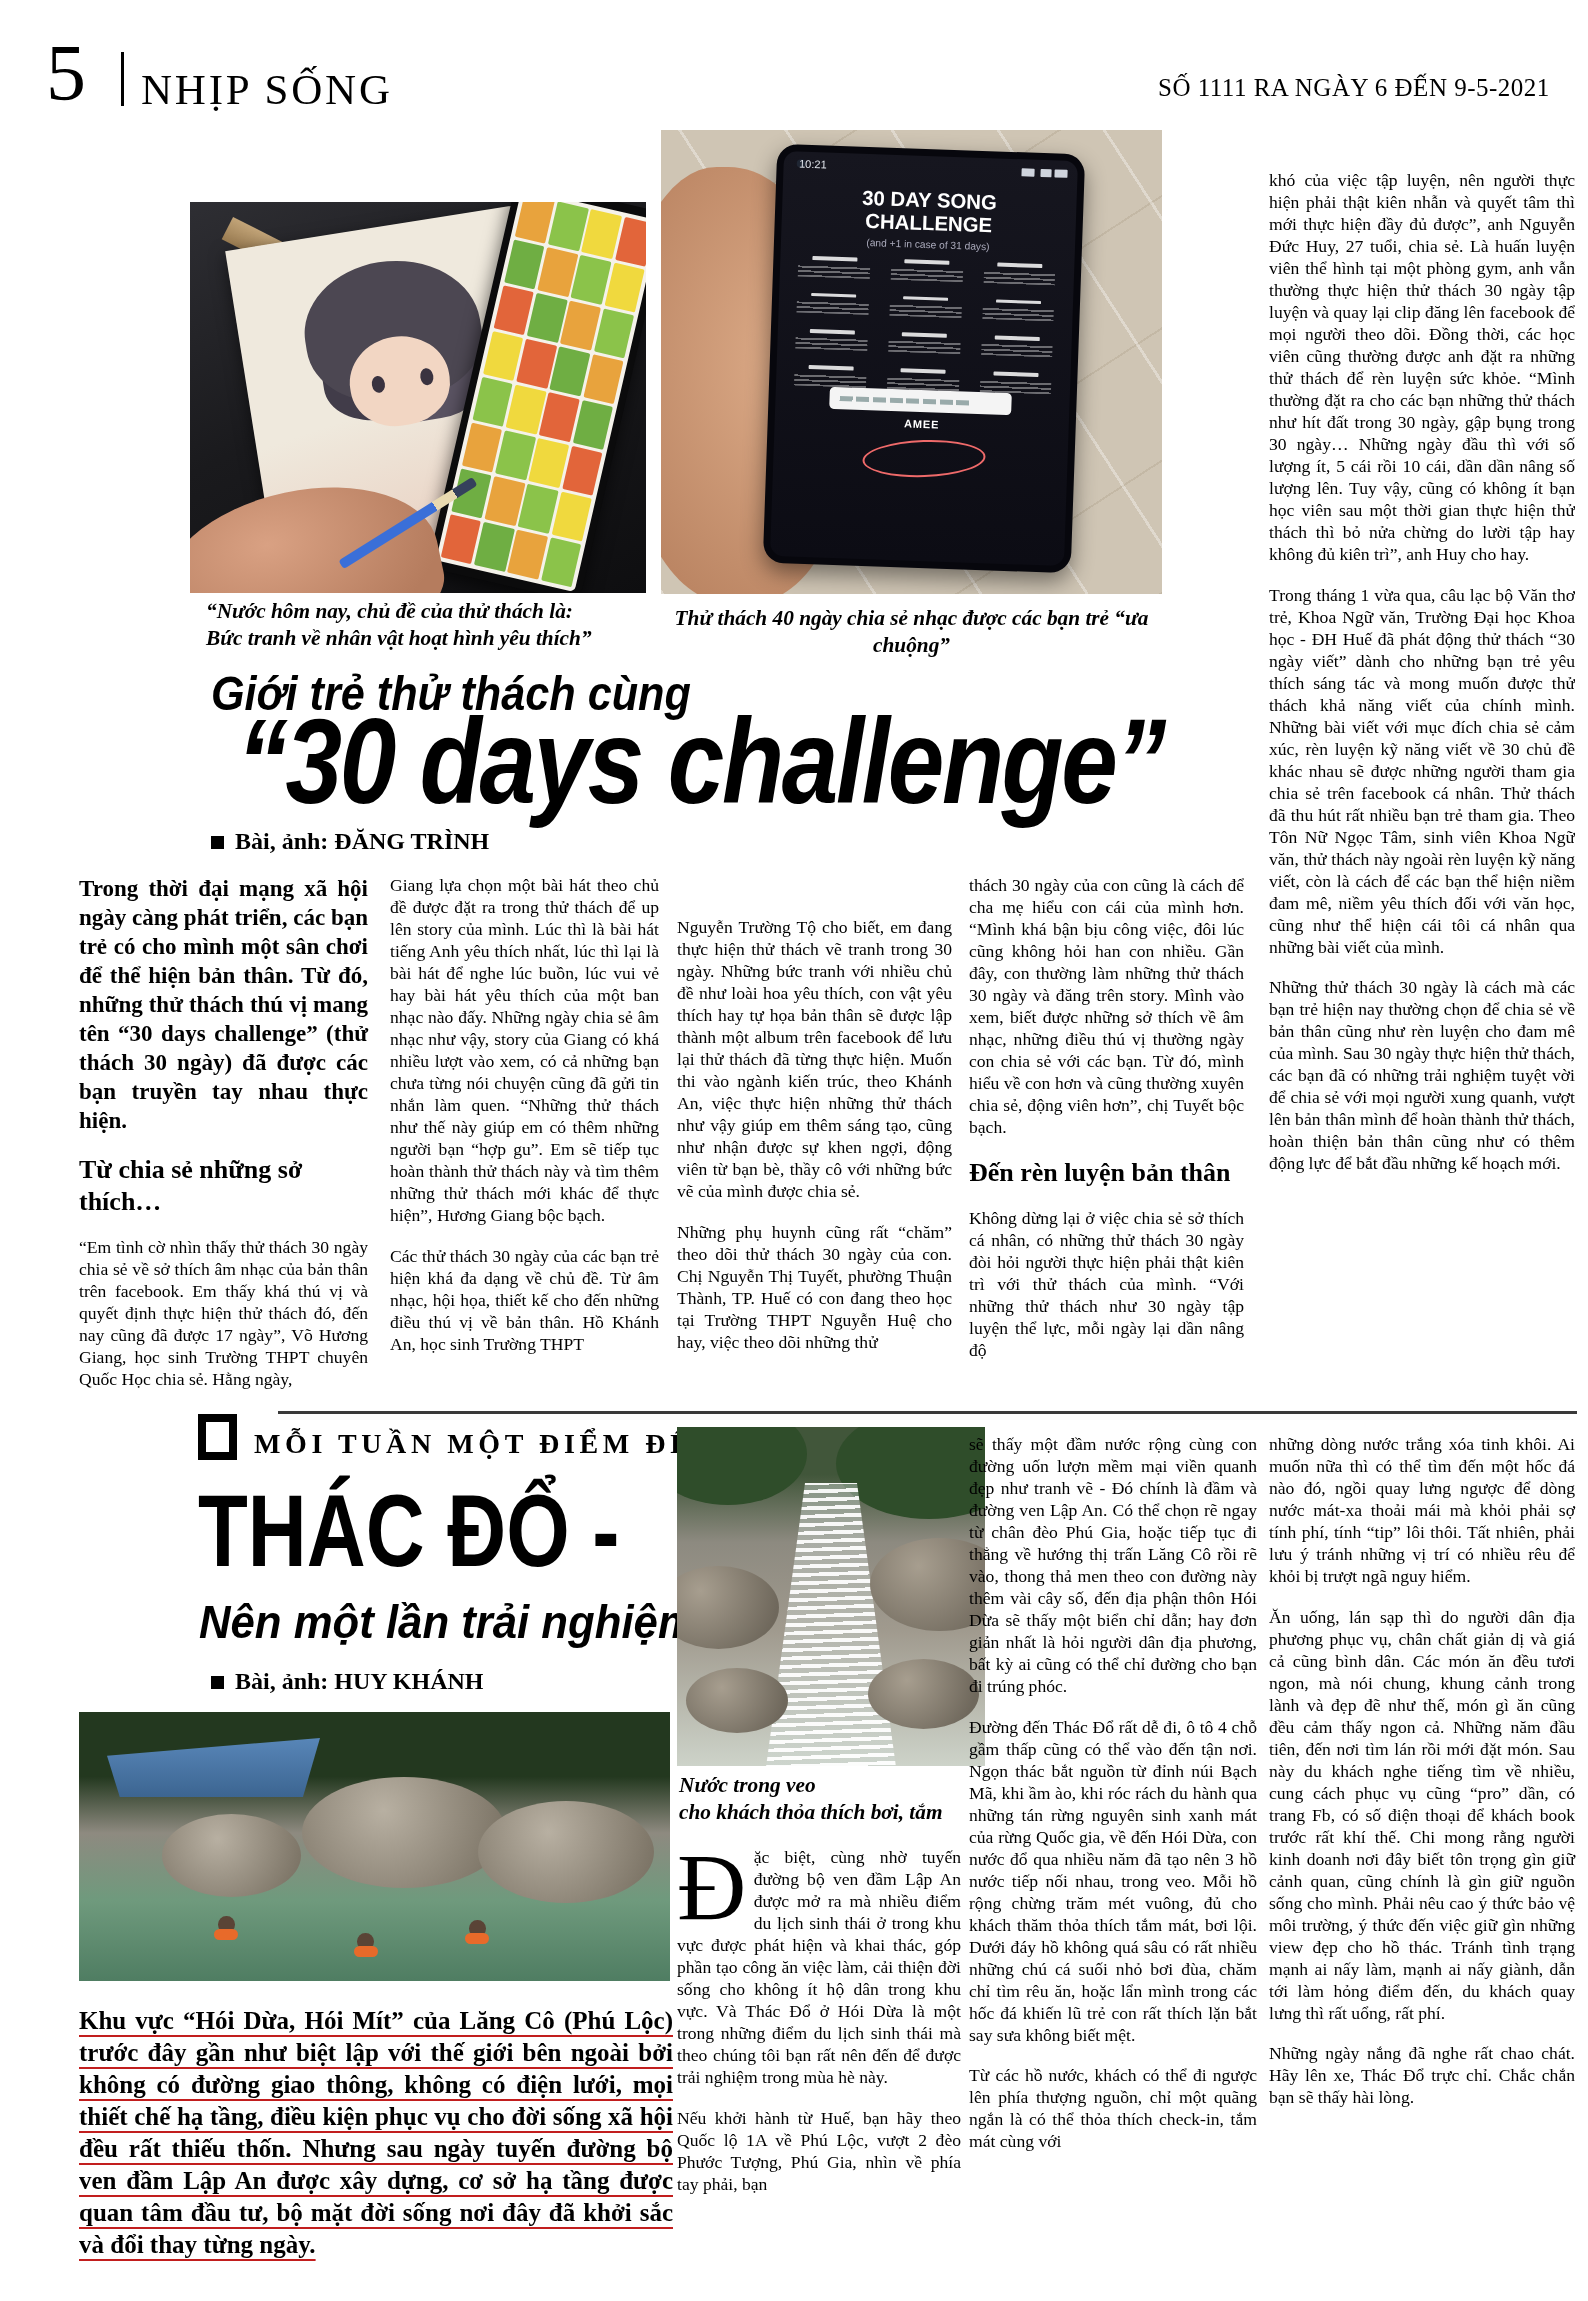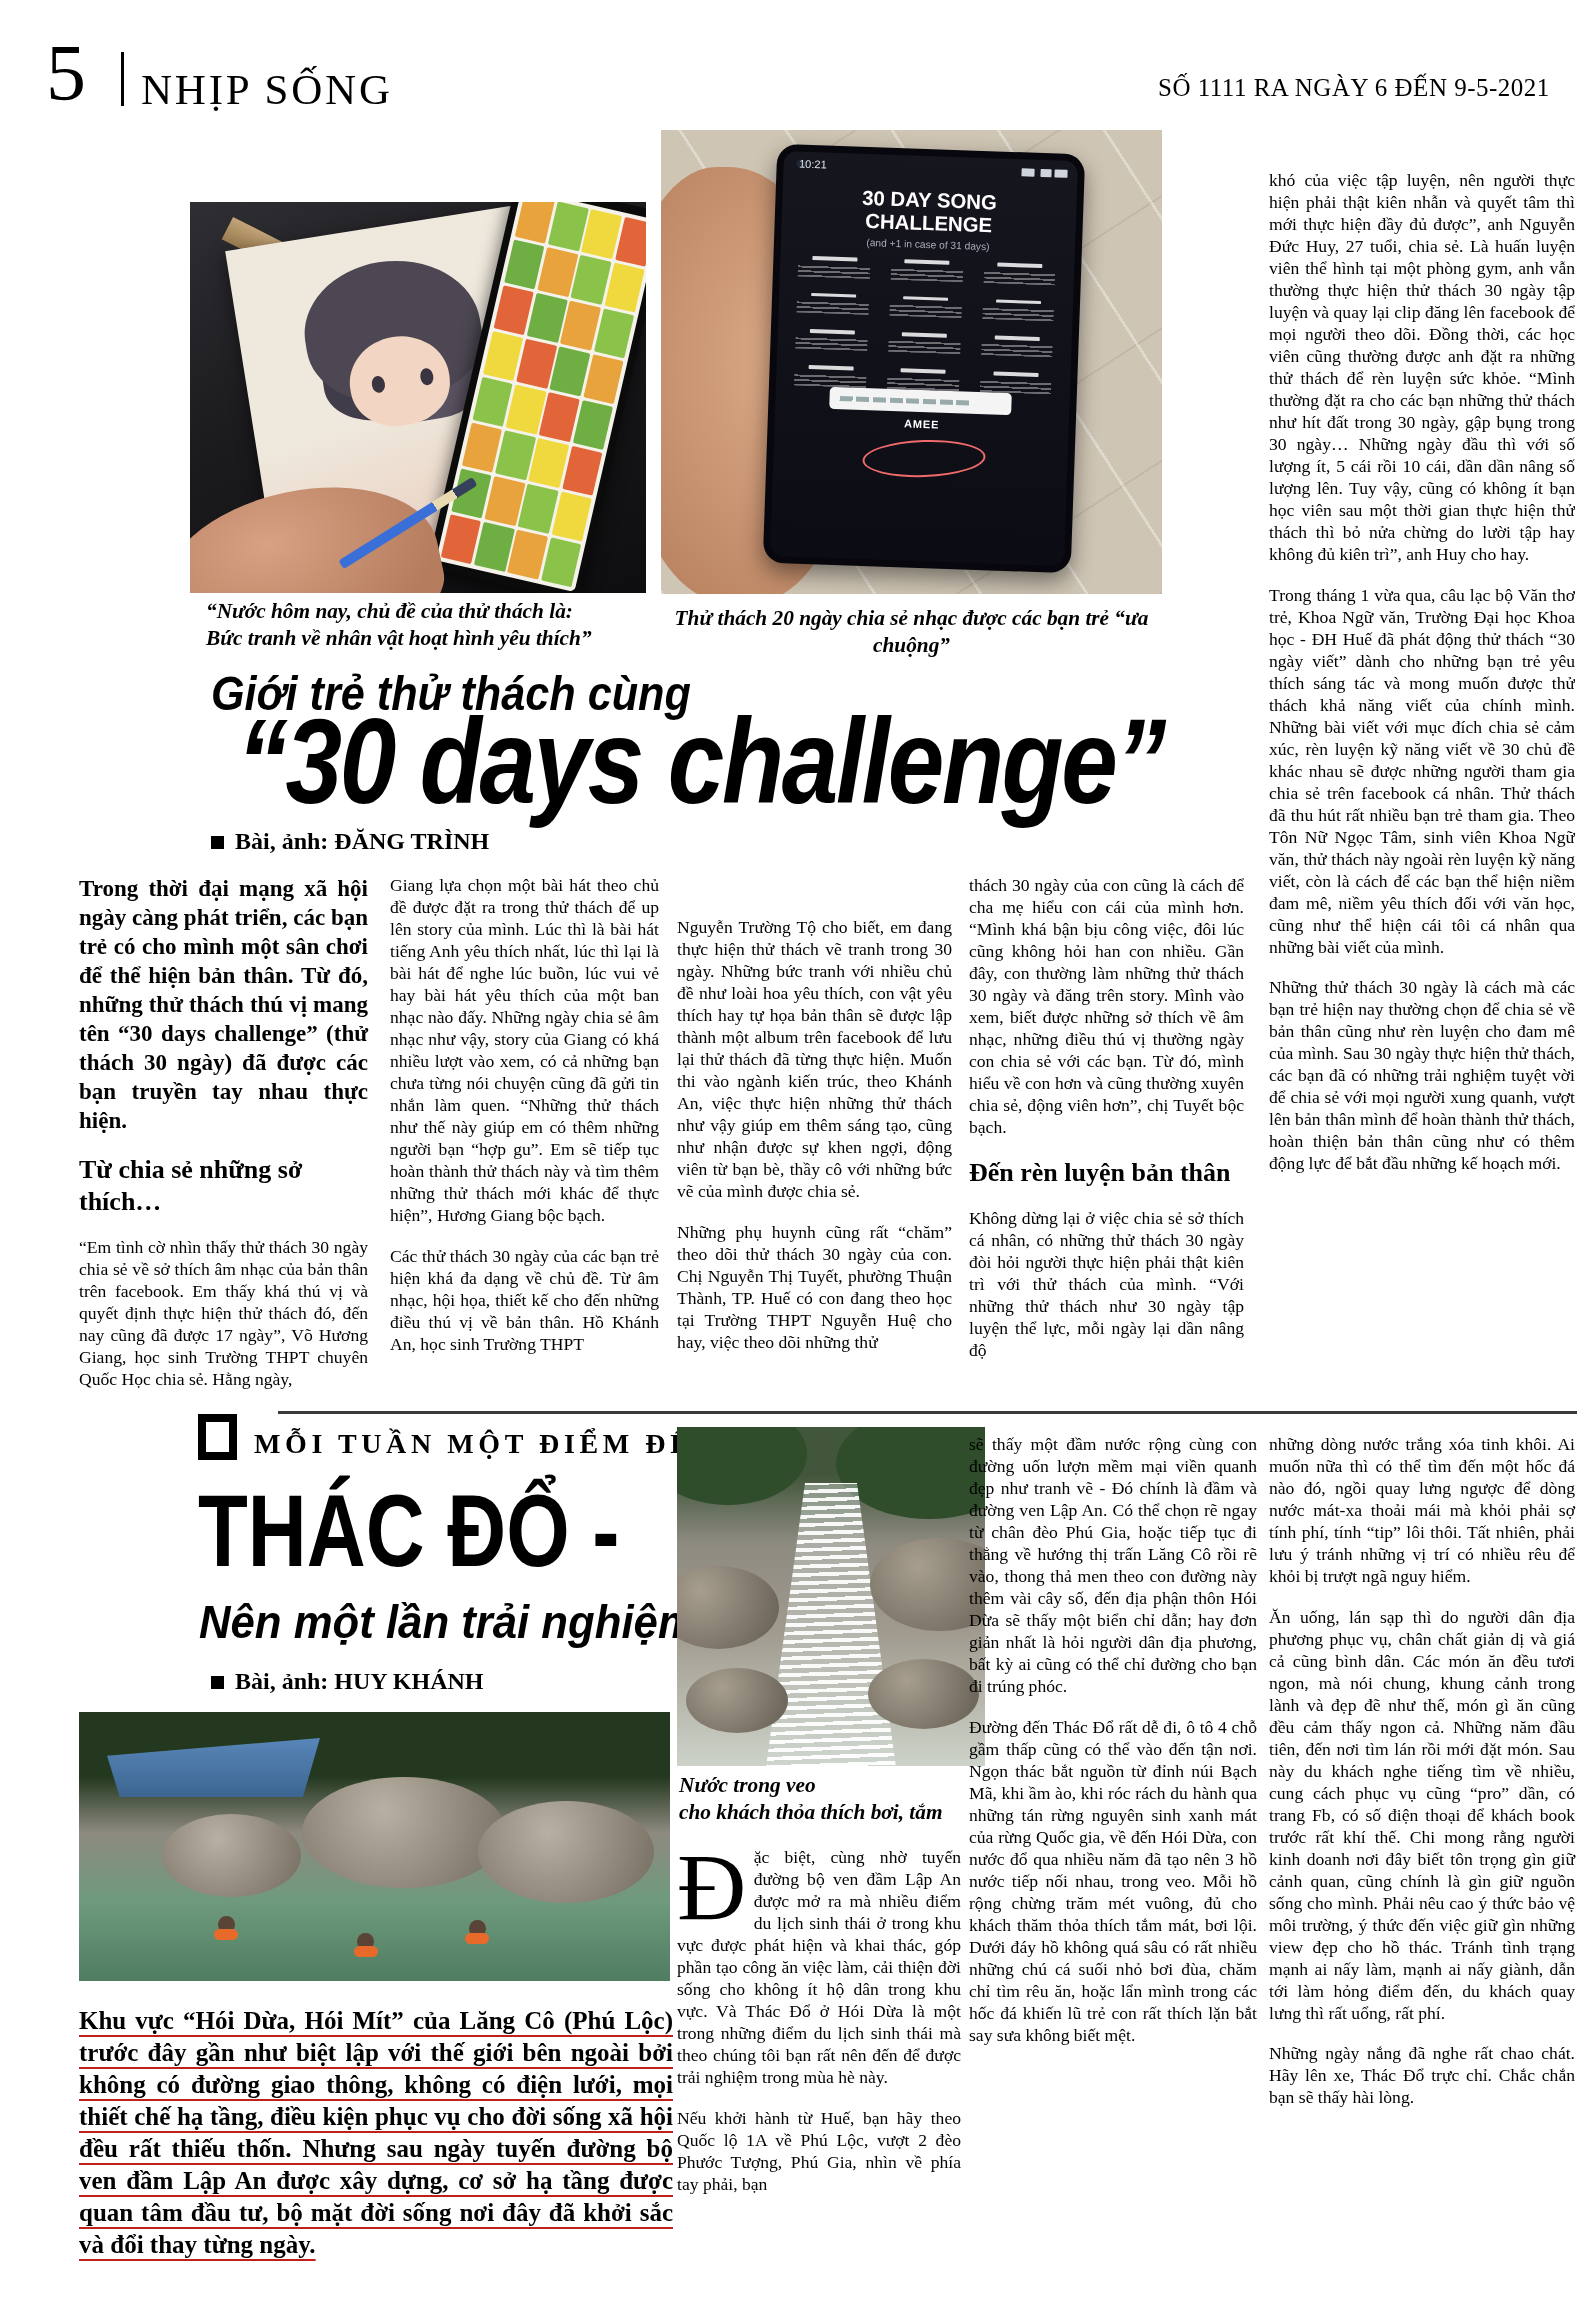--- a/index.html
+++ b/index.html
@@ -218,21 +218,21 @@
         <div class="abs chip-label">AMEE</div>
         <div class="abs red-ellipse"></div>
       </div>
     </div>
   </div>
 
   <div class="abs caption cap1">
     <div>“Nước hôm nay, chủ đề của thử thách là:</div>
     <div>Bức tranh về nhân vật hoạt hình yêu thích”</div>
   </div>
-  <div class="abs caption cap2">Thử thách 20 ngày chia sẻ nhạc được các bạn trẻ “ưa chuộng”</div>
+  <div class="abs caption cap2">Thử thách 40 ngày chia sẻ nhạc được các bạn trẻ “ưa chuộng”</div>
 
   <div class="abs kicker1"><span>Giới trẻ thử thách cùng</span></div>
   <div class="abs title1"><span>“30 days challenge”</span></div>
   <div class="abs byline byline1">
     <span class="bl-sq"></span><span>Bài, ảnh: ĐĂNG TRÌNH</span>
   </div>
 
   <div class="col a1c1">
     <p class="intro1">Trong thời đại mạng xã hội ngày càng phát triển, các bạn trẻ có cho mình một sân chơi để thể hiện bản thân. Từ đó, những thử thách thú vị mang tên “30 days challenge” (thử thách 30 ngày) đã được các bạn truyền tay nhau thực hiện.</p>
     <p class="subhead">Từ chia sẻ những sở thích…</p>
@@ -296,20 +296,21 @@
 
   <div class="abs intro2">Khu vực “Hói Dừa, Hói Mít” của Lăng Cô (Phú Lộc) trước đây gần như biệt lập với thế giới bên ngoài bởi không có đường giao thông, không có điện lưới, mọi thiết chế hạ tầng, điều kiện phục vụ cho đời sống xã hội đều rất thiếu thốn. Nhưng sau ngày tuyến đường bộ ven đầm Lập An được xây dựng, cơ sở hạ tầng được quan tâm đầu tư, bộ mặt đời sống nơi đây đã khởi sắc và đổi thay từng ngày.</div>
 
   <div class="col a2c1">
     <p><span class="dropcap">Đ</span><span>ặc biệt, cùng nhờ tuyến đường bộ ven đầm Lập An được mở ra mà nhiều điểm du lịch sinh thái ở trong khu vực được phát hiện và khai thác, góp phần tạo công ăn việc làm, cải thiện đời sống cho không ít hộ dân trong khu vực. Và Thác Đổ ở Hói Dừa là một trong những điểm du lịch sinh thái mà theo chúng tôi bạn rất nên đến để được trải nghiệm trong mùa hè này.</span></p>
     <p>Nếu khởi hành từ Huế, bạn hãy theo Quốc lộ 1A về Phú Lộc, vượt 2 đèo Phước Tượng, Phú Gia, nhìn về phía tay phải, bạn</p>
   </div>
   <div class="col a2c2">
     <p>sẽ thấy một đầm nước rộng cùng con đường uốn lượn mềm mại viền quanh đẹp như tranh vẽ - Đó chính là đầm và đường ven Lập An. Có thể chọn rẽ ngay từ chân đèo Phú Gia, hoặc tiếp tục đi thẳng về hướng thị trấn Lăng Cô rồi rẽ vào, thong thả men theo con đường này thêm vài cây số, đến địa phận thôn Hói Dừa sẽ thấy một biển chỉ dẫn; hay đơn giản nhất là hỏi người dân địa phương, bất kỳ ai cũng có thể chỉ đường cho bạn đi trúng phóc.</p>
     <p>Đường đến Thác Đổ rất dễ đi, ô tô 4 chỗ gầm thấp cũng có thể vào đến tận nơi. Ngọn thác bắt nguồn từ đỉnh núi Bạch Mã, khi ầm ào, khi róc rách du hành qua những tán rừng nguyên sinh xanh mát của rừng Quốc gia, về đến Hói Dừa, con nước đổ qua nhiều năm đã tạo nên 3 hồ nước tiếp nối nhau, trong veo. Mỗi hồ rộng chừng trăm mét vuông, đủ cho khách thăm thỏa thích tắm mát, bơi lội. Dưới đáy hồ không quá sâu có rất nhiều những chú cá suối nhỏ bơi đùa, chăm chỉ tìm rêu ăn, hoặc lẩn mình trong các hốc đá khiến lũ trẻ con rất thích lặn bắt say sưa không biết mệt.</p>
+    <p>Từ các hồ nước, khách có thể đi ngược lên phía thượng nguồn, chỉ một quãng ngắn là có thể thỏa thích check-in, tắm mát cùng với</p>
   </div>
   <div class="col a2c3">
     <p>những dòng nước trắng xóa tinh khôi. Ai muốn nữa thì có thể tìm đến một hốc đá nào đó, ngồi quay lưng ngược để dòng nước mát-xa thoải mái mà khỏi phải sợ tính phí, tính “tip” lôi thôi. Tất nhiên, phải lưu ý tránh những vị trí có nhiều rêu để khỏi bị trượt ngã nguy hiểm.</p>
     <p>Ăn uống, lán sạp thì do người dân địa phương phục vụ, chân chất giản dị và giá cả cũng bình dân. Các món ăn đều tươi ngon, mà nói chung, khung cảnh trong lành và đẹp đẽ như thế, món gì ăn cũng đều cảm thấy ngon cả. Những năm đầu tiên, đến nơi tìm lán rồi mới đặt món. Sau này du khách nghe tiếng tìm về nhiều, cung cách phục vụ cũng “pro” dần, có trang Fb, có số điện thoại để khách book trước rất khí thế. Chi mong rằng người kinh doanh nơi đây biết tôn trọng gìn giữ cảnh quan, cũng chính là gìn giữ nguồn sống cho mình. Phải nêu cao ý thức bảo vệ môi trường, ý thức đến việc giữ gìn những view đẹp cho hồ thác. Tránh tình trạng mạnh ai nấy làm, mạnh ai nấy giành, dẫn tới làm hỏng điểm đến, du khách quay lưng thì rất uổng, rất phí.</p>
     <p>Những ngày nắng đã nghe rất chao chát. Hãy lên xe, Thác Đổ trực chỉ. Chắc chắn bạn sẽ thấy hài lòng.</p>
   </div>
 
 </div>
 
 

